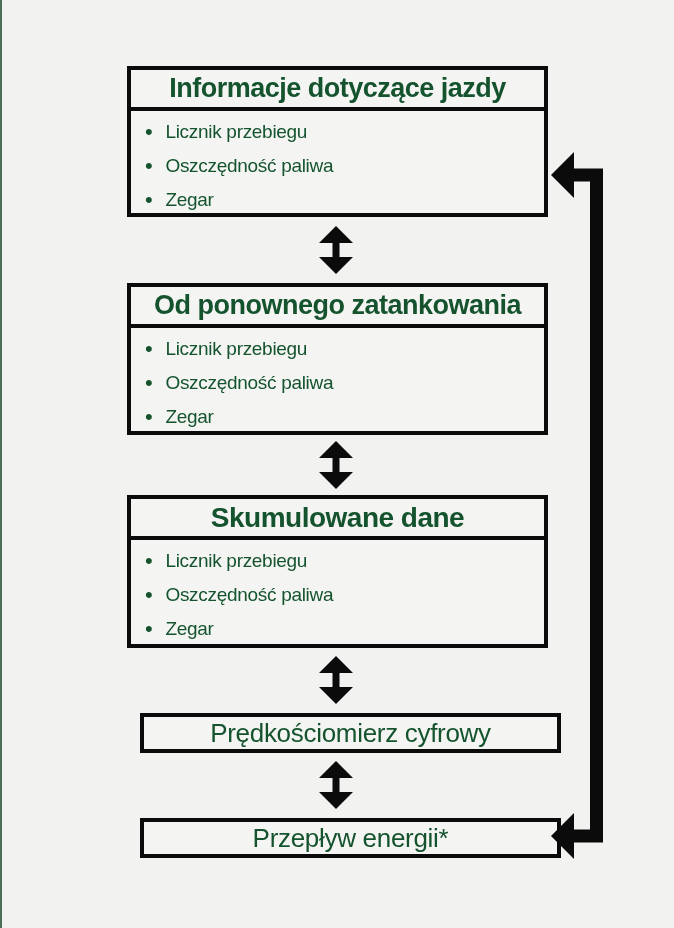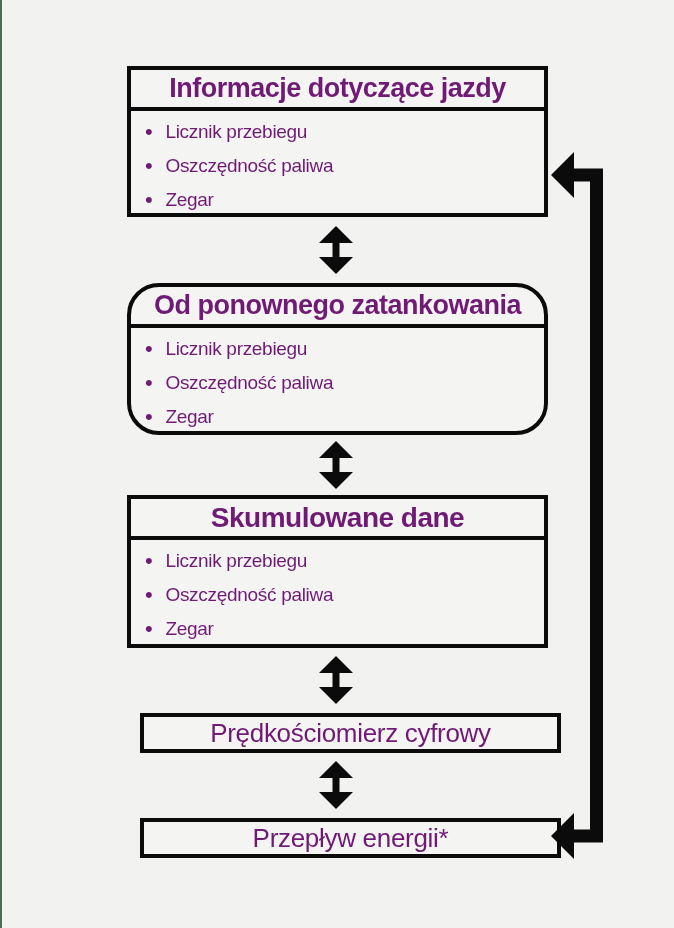--- a/index.html
+++ b/index.html
@@ -7,21 +7,21 @@
     padding: 0;
     background: #e8e9e7;
     font-family: "Liberation Sans", "DejaVu Sans", sans-serif;
   }
   .stage {
     position: relative;
     width: 674px;
     height: 928px;
     background: #f2f3f1;
     overflow: hidden;
-    color: #701a75;
+    color: #14532d;
   }
   .edge-line {
     position: absolute;
     left: 0;
     top: 0;
     width: 2px;
     height: 100%;
     background: #4e6f57;
   }
   .box {
@@ -106,21 +106,21 @@
         </div>
     </div>
   </div>
 
   <svg class="double-arrow" style="top:226px;" width="36" height="48" viewBox="0 0 36 48">
     <polygon points="18,0 35,17 1,17" fill="#0b0b0b"></polygon>
     <polygon points="18,48 35,31 1,31" fill="#0b0b0b"></polygon>
     <path d="M18 10 L18 38" stroke="#0b0b0b" stroke-width="7" fill="none"></path>
   </svg>
 
-  <div class="box" style="top:283px;height:152px;border-radius:32px;">
+  <div class="box" style="top:283px;height:152px;">
     <div class="box-header">Od ponownego zatankowania</div>
     <div class="box-items">
       <div class="item">
           <span>Licznik przebiegu</span>
         </div>
       <div class="item">
           <span>Oszczędność paliwa</span>
         </div>
       <div class="item">
           <span>Zegar</span>

